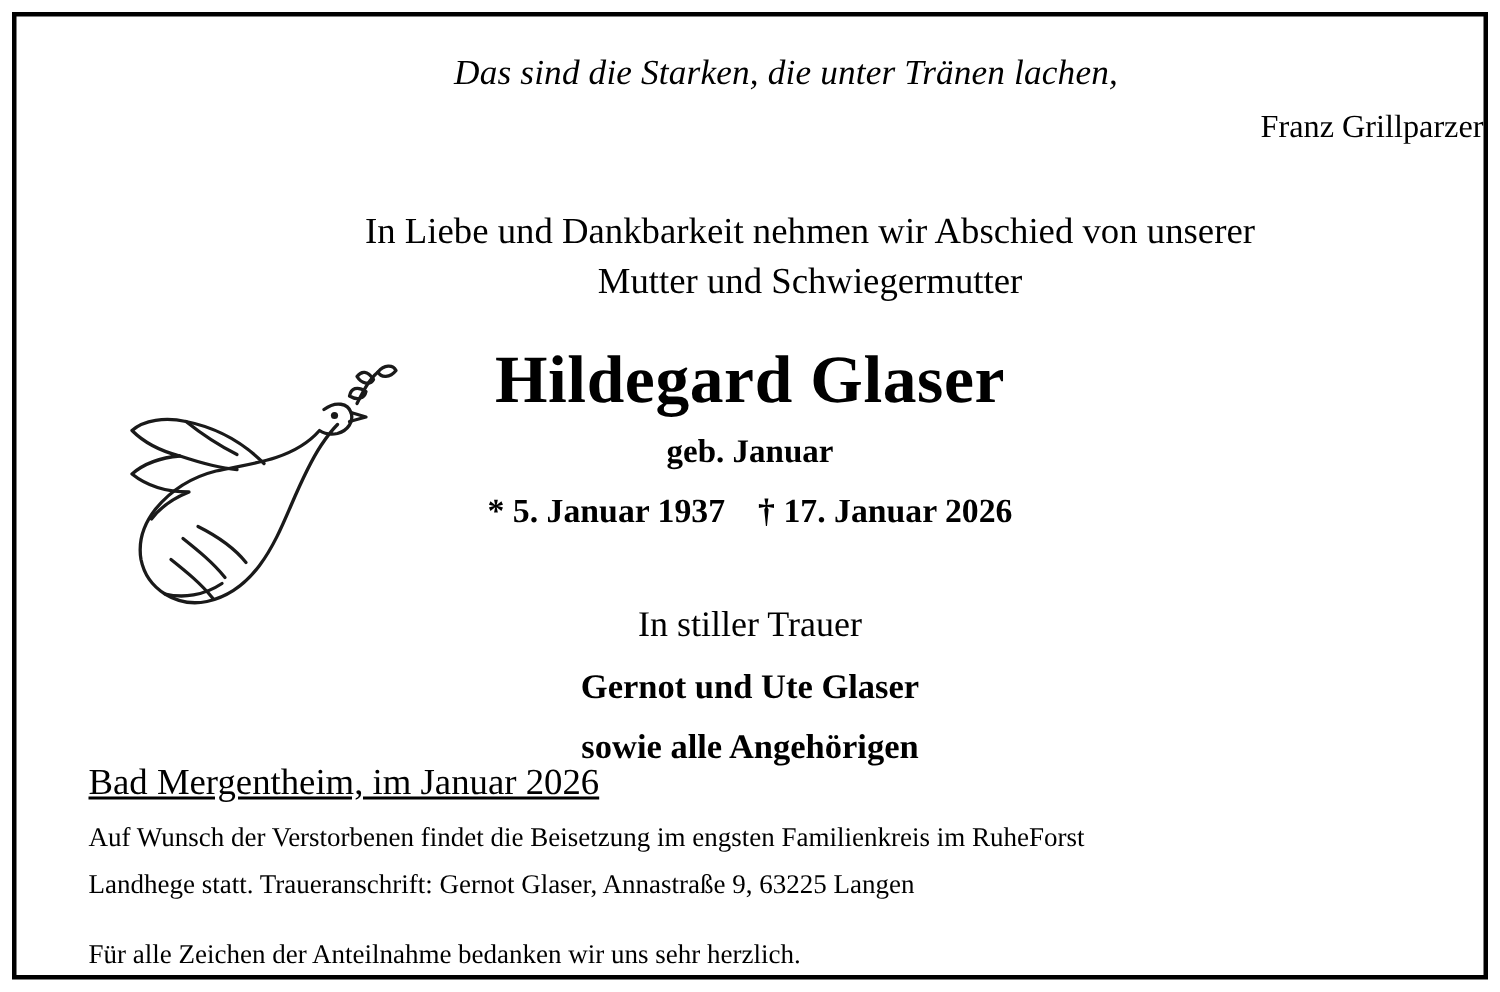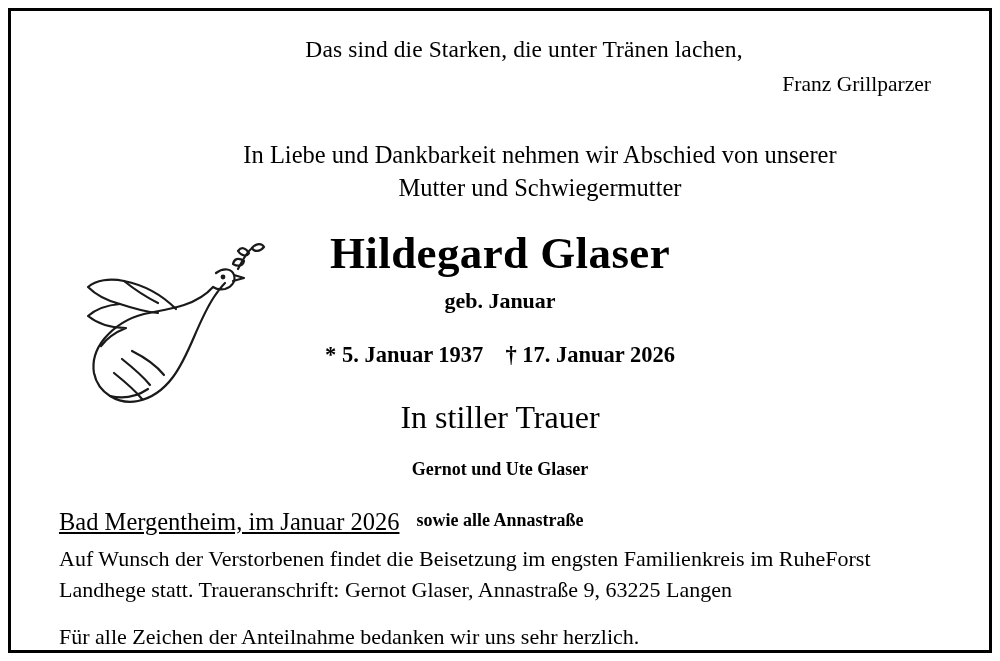--- a/index.html
+++ b/index.html
@@ -37,30 +37,30 @@
 
   
   .quote {
     position: absolute;
     left: 0;
     top: 22px;
     width: 100%;
     text-align: center;
   }
   .quote-line {
+    font-style: italic;
     font-size: 23.5px;
     line-height: 33px;
     letter-spacing: 0.1px;
     padding-left: 48px;
   }
   .quote-author {
     font-size: 21.5px;
     line-height: 30px;
     text-align: right;
-    padding-right: 58px;
     margin-top: 3px;
   }
 
   
   .intro {
     position: absolute;
     left: 0;
     top: 127px;
     width: 100%;
     text-align: center;
@@ -89,65 +89,65 @@
   .maiden {
     font-size: 22px;
     font-weight: bold;
     line-height: 31px;
     margin-top: 4px;
   }
   .dates {
     font-size: 22.5px;
     font-weight: bold;
     line-height: 32px;
-    margin-top: 23px;
+    margin-top: 9px;
   }
   .dates .gap {
     display: inline-block;
     width: 22px;
   }
 
   
   .mourn {
     position: absolute;
     left: 0;
     top: 390px;
     width: 100%;
     text-align: center;
   }
   .mourn-head {
-    font-size: 32px;
+    font-size: 24px;
     line-height: 32px;
   }
   .mourn-names {
-    font-size: 18px;
+    font-size: 23px;
     font-weight: bold;
     line-height: 30px;
-    margin-top: 21px;
+    margin-top: 10px;
   }
 
   
   .place {
     position: absolute;
     left: 48px;
     top: 494px;
     font-size: 24.5px;
     line-height: 33px;
     text-decoration: underline;
   }
 
   
   .notes {
     position: absolute;
     left: 48px;
     top: 532px;
     width: 900px;
   }
   .note-line {
-    font-size: 22px;
+    font-size: 18px;
     line-height: 31px;
   }
   .note-spaced {
     margin-top: 16px;
   }
 
   
   .dove {
     position: absolute;
     left: 55px;
@@ -177,21 +177,21 @@
         <div class="name">Hildegard Glaser</div>
         <div class="maiden">geb. Januar</div>
         <div class="dates">
           <span>* 5. Januar 1937</span><span class="gap"></span><span>† 17. Januar 2026</span>
         </div>
       </div>
 
       <div class="mourn">
         <div class="mourn-head">In stiller Trauer</div>
         <div class="mourn-names">Gernot und Ute Glaser</div>
-        <div class="mourn-names">sowie alle Annastraße</div>
+        <div class="mourn-names">sowie alle Angehörigen</div>
       </div>
 
       <div class="place">Bad Mergentheim, im Januar 2026</div>
 
       <div class="notes">
         <div class="note-line">Auf Wunsch der Verstorbenen findet die Beisetzung im engsten Familienkreis im RuheForst</div>
         <div class="note-line">Landhege statt. Traueranschrift: Gernot Glaser, Annastraße 9, 63225 Langen</div>
         <div class="note-line note-spaced">Für alle Zeichen der Anteilnahme bedanken wir uns sehr herzlich.</div>
       </div>
 

